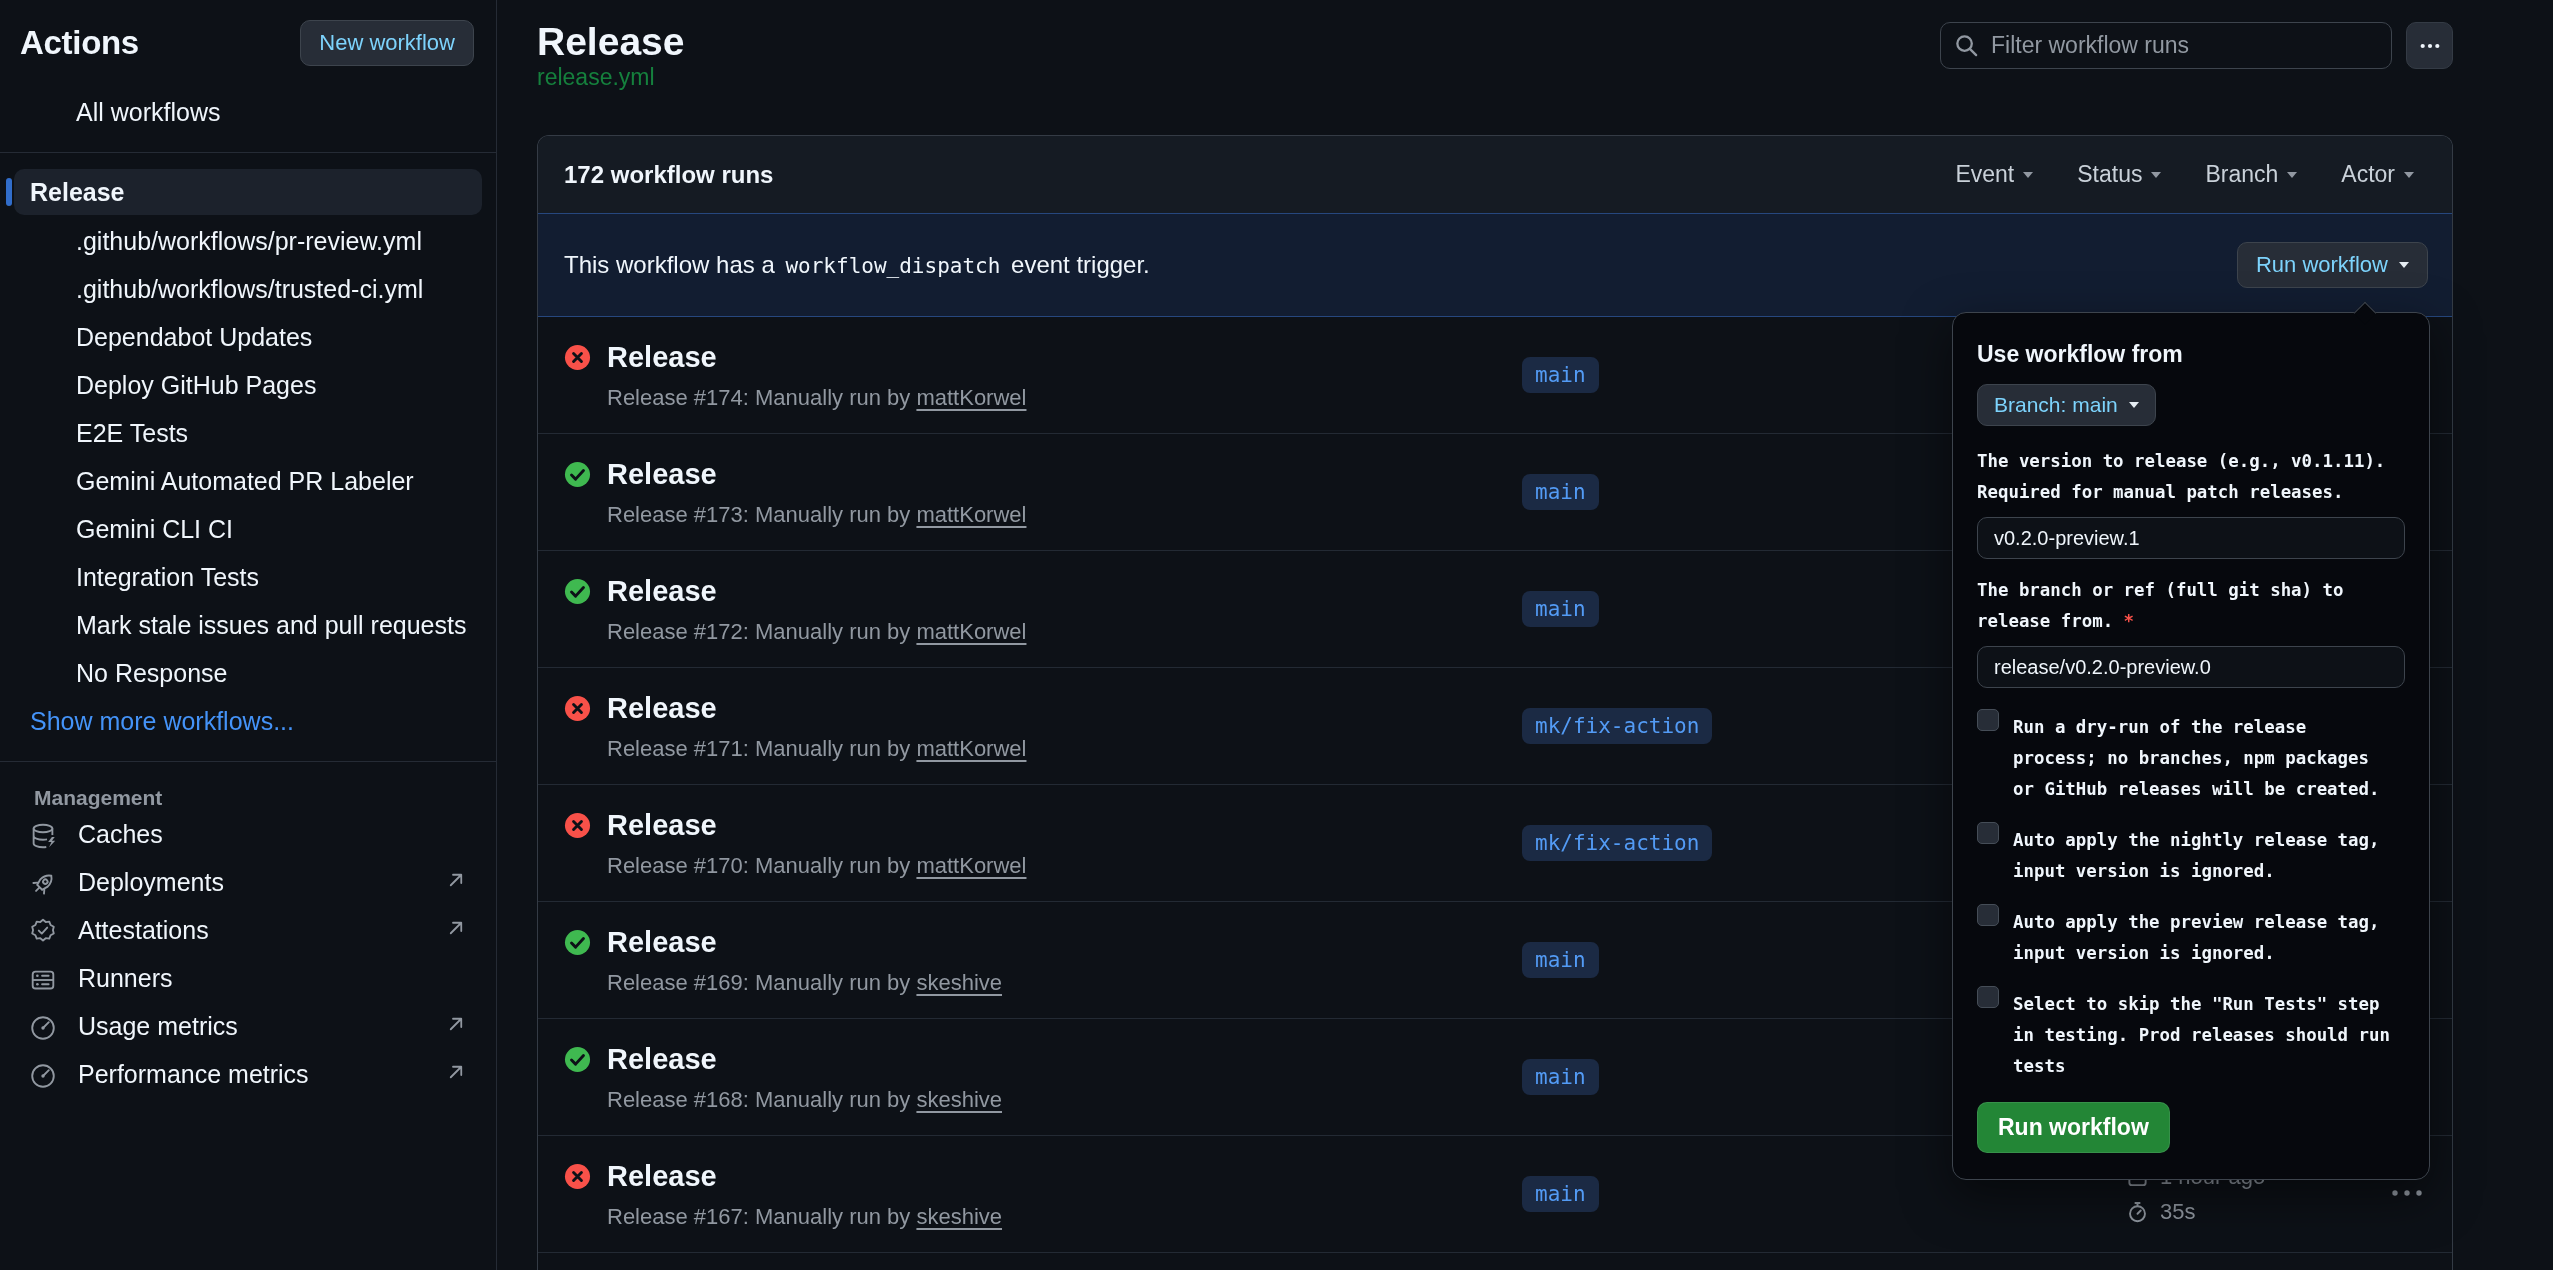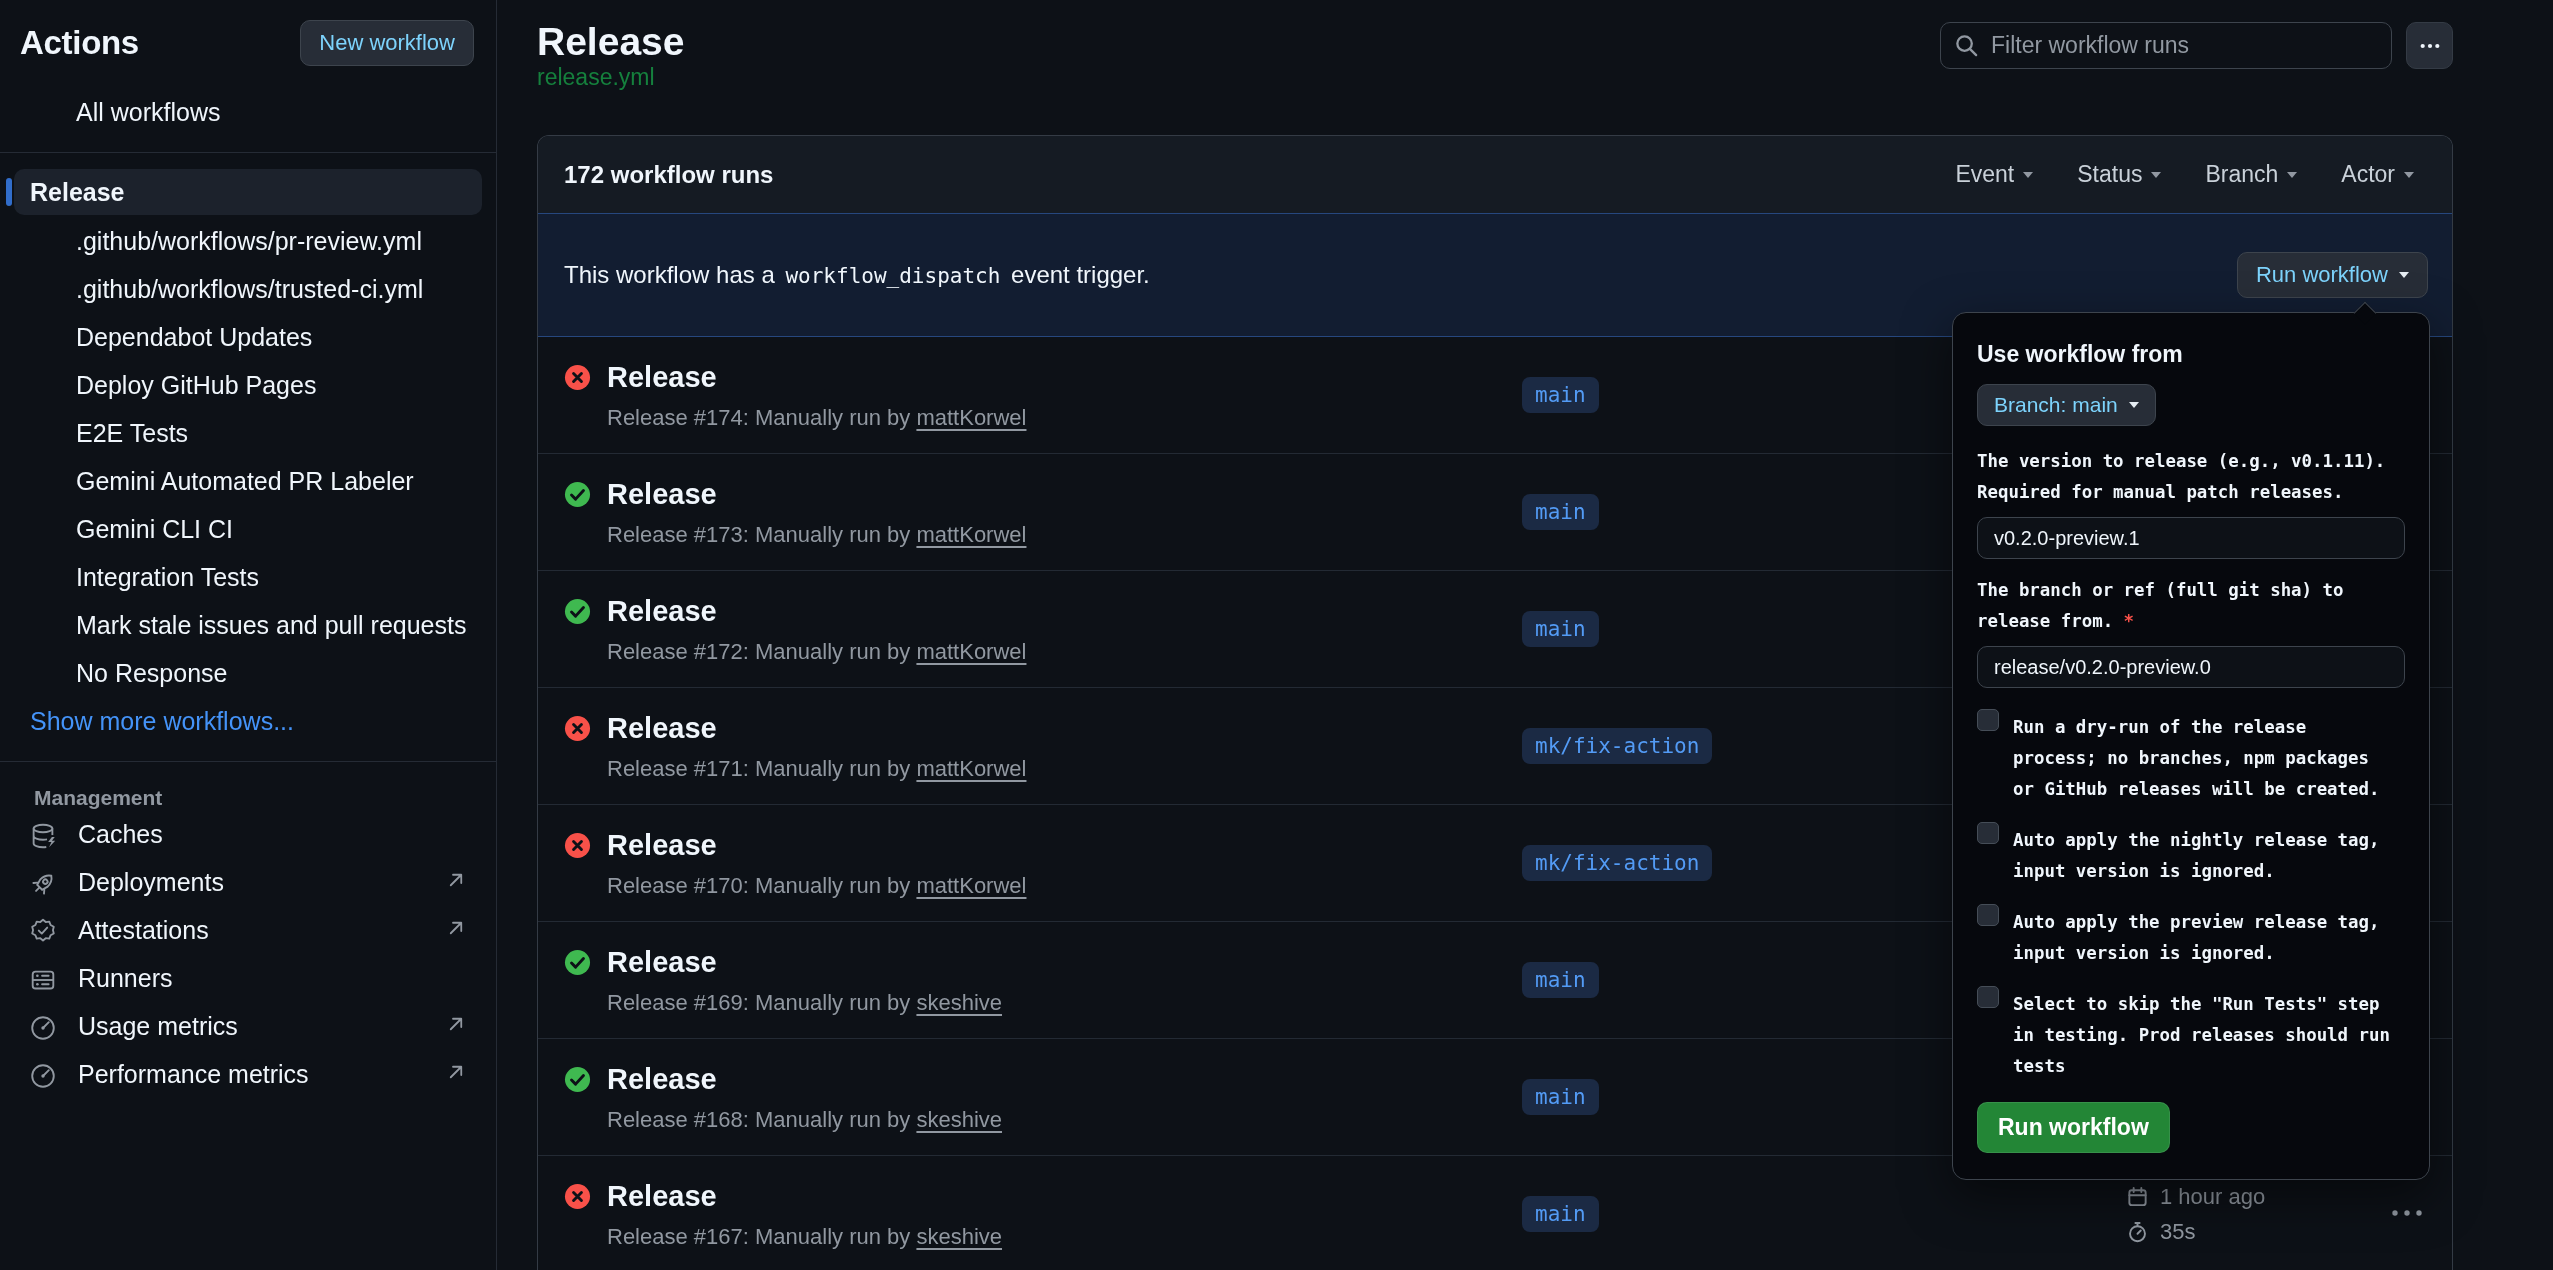--- a/index.html
+++ b/index.html
@@ -72,21 +72,21 @@
   }
   .panel-header { height:77px; background:#151b23; display:flex; align-items:center; padding:0 38px 0 26px; }
   .count { font-size:24px; font-weight:700; }
   .grow { flex:1; }
   .filter-chips { display:flex; gap:44px; }
   .chip { display:flex; align-items:center; gap:9px; color:#c9d1d9; font-size:23px; cursor:pointer; }
   .caret { width:0; height:0; border:5px solid transparent; border-top:6px solid #9198a1; margin-top:5px; }
   .caret.light { border-top-color:#e6edf3; }
 
   .banner {
-    height:124px; background:#121d31; border-top:1px solid #26477e; border-bottom:1px solid #26477e;
+    height:104px; background:#121d31; border-top:1px solid #26477e; border-bottom:1px solid #26477e;
     display:flex; align-items:center; padding-left:26px; position:relative;
   }
   .banner-text { font-size:24px; }
   .banner-text code { font-family:"DejaVu Sans Mono", monospace; font-size:21px; padding:0 4px; }
   .banner-run-btn { position:absolute; right:24px; top:50%; transform:translateY(-50%);
     display:flex; align-items:center; gap:11px; }
 
   .run-row { height:117px; border-bottom:1px solid #232a34; position:relative; }
   .run-left { position:absolute; left:26px; top:24px; display:flex; gap:16px; }
   .status-ic { margin-top:3px; flex:none; }

